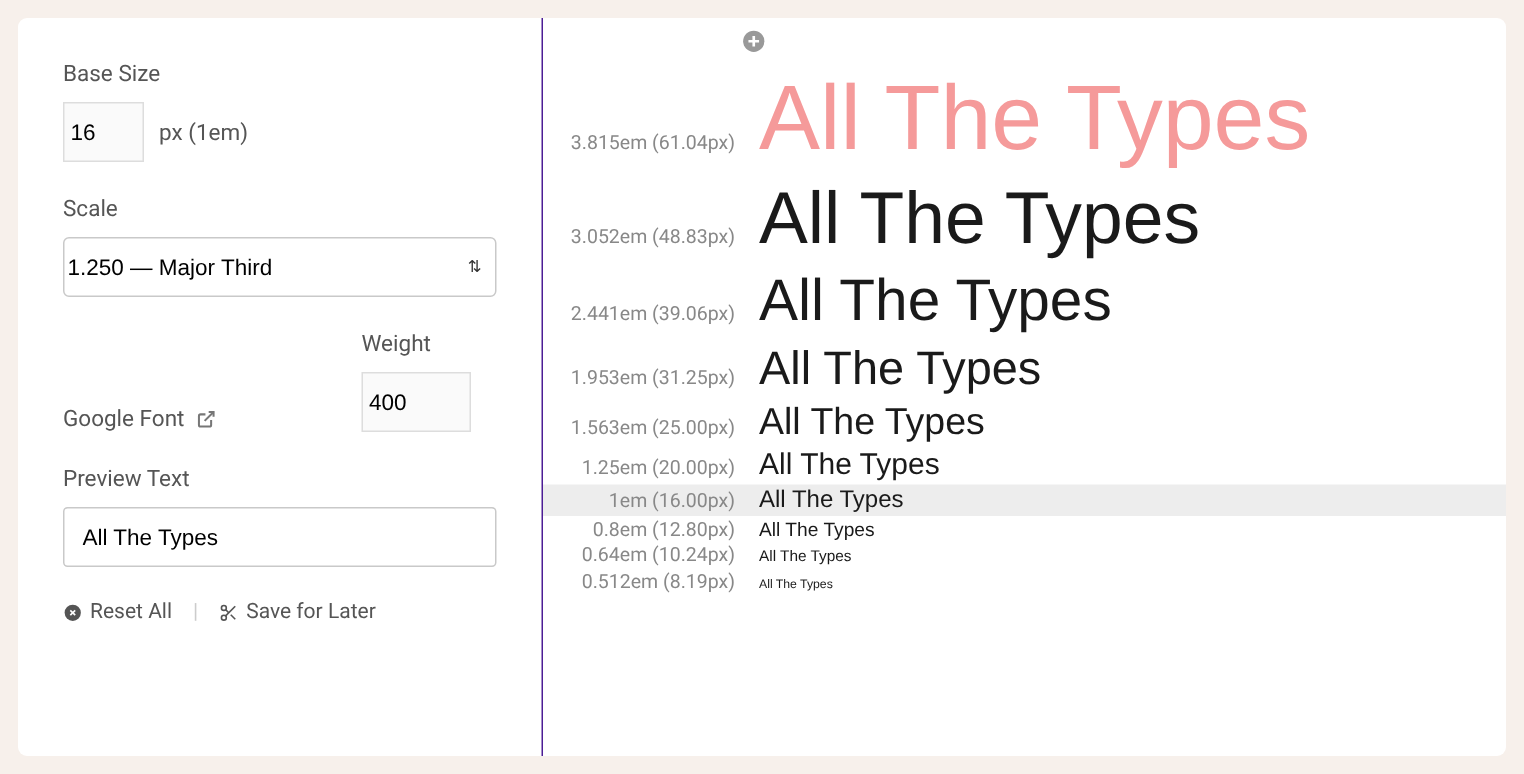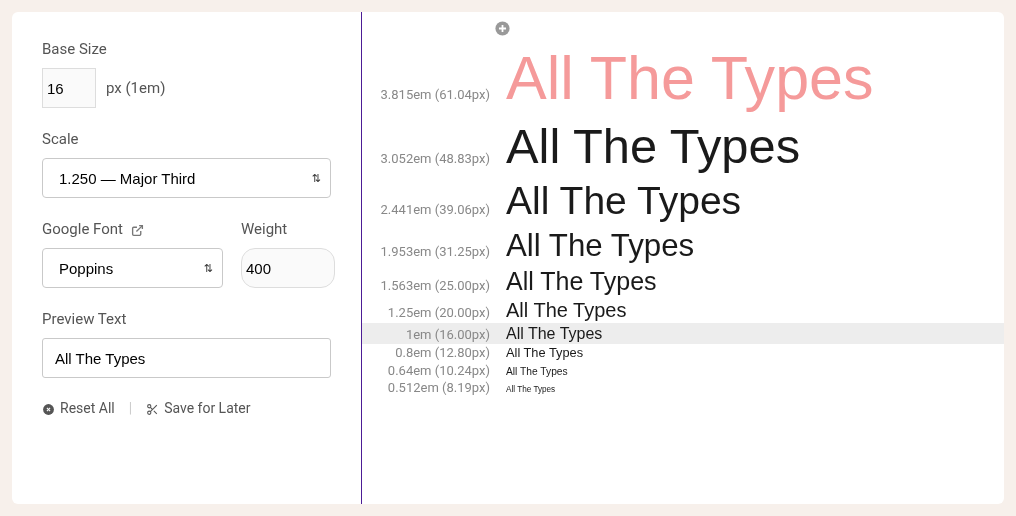--- a/index.html
+++ b/index.html
@@ -5,21 +5,21 @@
 *{box-sizing:border-box;margin:0;padding:0}
 body{font-family:-apple-system,BlinkMacSystemFont,"Segoe UI",Roboto,sans-serif;background:#f7f0eb;padding:12px;width:1016px;height:516px;overflow:hidden}
 .app{background:#fff;border-radius:6px;height:492px;display:flex;overflow:hidden}
 .sidebar{width:350px;padding:28px 30px;border-right:1px solid #4c1d95}
 .label{color:#555;font-size:15px;margin-bottom:10px;display:block}
 .field{margin-bottom:22px}
 .row{display:flex;gap:18px;align-items:flex-end}
 .base-size-row{display:flex;align-items:center;gap:10px}
 .num-input{width:54px;height:40px;border:1px solid #ddd;background:#fafafa;padding:0 4px;font-size:15px}
 .unit{color:#555;font-size:15px}
-.select{width:100%;height:40px;border:1px solid #c9c9c9;border-radius:4px;background:#fff;padding:0 16px;font-size:15px;appearance:none;position:relative}
+.select{width:100%;height:40px;border:1px solid #c9c9c9;border-radius:4px;background:#fff;padding:0 2px;font-size:15px;appearance:none;position:relative}
 .select-wrap{position:relative}
 .select-wrap::after{content:"⇅";position:absolute;right:10px;top:50%;transform:translateY(-50%);font-size:11px;color:#333;pointer-events:none}
 .font-label-row{display:flex;align-items:center;gap:8px}
 .ext-icon{color:#777;font-size:13px}
 .font-col{flex:1}
 .weight-col{width:90px}
 .text-input{width:100%;height:40px;border:1px solid #c9c9c9;border-radius:3px;padding:0 12px;font-size:15px}
 .actions{display:flex;align-items:flex-start;gap:14px;margin-top:14px;color:#555;font-size:14px}
 .action-btn{display:flex;align-items:center;gap:5px;cursor:pointer;color:#555}
 .divider{color:#ccc}
@@ -61,29 +61,24 @@
         <div class="font-label-row">
           <span class="label" style="margin-bottom:0">Google Font</span>
           <span class="ext-icon">
             <svg width="13" height="13" viewBox="0 0 24 24" fill="none" stroke="#777" stroke-width="2.5">
                 <path d="M18 13v6a2 2 0 0 1-2 2H5a2 2 0 0 1-2-2V8a2 2 0 0 1 2-2h6"></path>
                 <polyline points="15 3 21 3 21 9"></polyline>
                 <line x1="10" y1="14" x2="21" y2="3"></line>
               </svg>
           </span>
         </div>
-        <div class="select-wrap" style="margin-top:10px">
-          <select class="select">
-            <option>Poppins</option>
-          </select>
-        </div>
       </div>
       <div class="weight-col">
         <span class="label">Weight</span>
-        <input class="num-input" style="width: 94px; border-radius: 14px;" value="400">
+        <input class="num-input" style="width: 73px;" value="400">
       </div>
     </div>
 
     <div class="field">
       <span class="label">Preview Text</span>
       <input class="text-input" value="All The Types" style="">
     </div>
 
     <div class="actions">
       <span class="action-btn">

